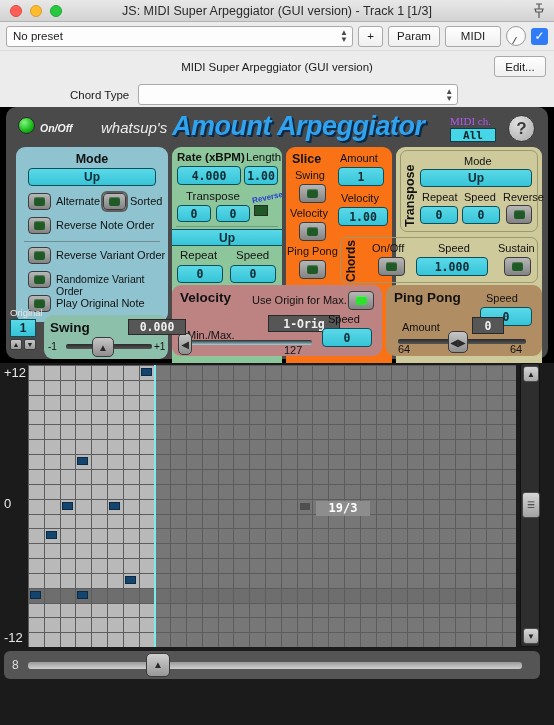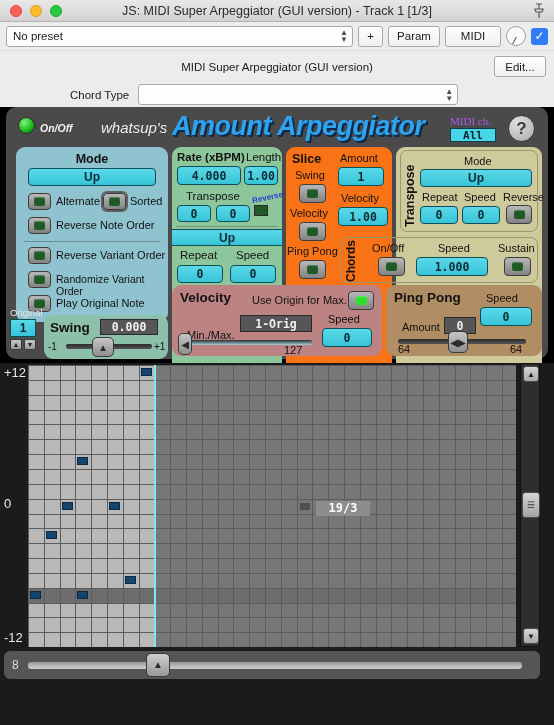--- a/index.html
+++ b/index.html
@@ -171,21 +171,21 @@
     background: linear-gradient(to bottom,#5ad9e8,#37c4d8);
     border: 1px solid #0e4e58; border-radius: 4px;
     font-family: "DejaVu Sans Mono", monospace;
     font-size: 11.5px; color: #0b2b33; font-weight: bold;
     display:flex; align-items:center; justify-content:center;
   }
   .darkfield {
     background: #565656; border: 1px solid #2a2a2a;
     font-family: "DejaVu Sans Mono", monospace;
     font-size: 11.5px; color: #f0f0f0; font-weight: bold;
-    display:flex; align-items:center; justify-content:center;
+    display:flex; align-items:center; justify-content:center;margin-left:28px;
   }
   
   .ledbtn {
     width: 23px; height: 17px; border-radius: 4px;
     background: linear-gradient(to bottom,#b7b7b7,#838383);
     border: 1px solid #3c3c3c;
     display:flex; align-items:center; justify-content:center;
   }
   .ledbtn i {
     display:block; width: 11px; height: 9px; border-radius: 2px;

